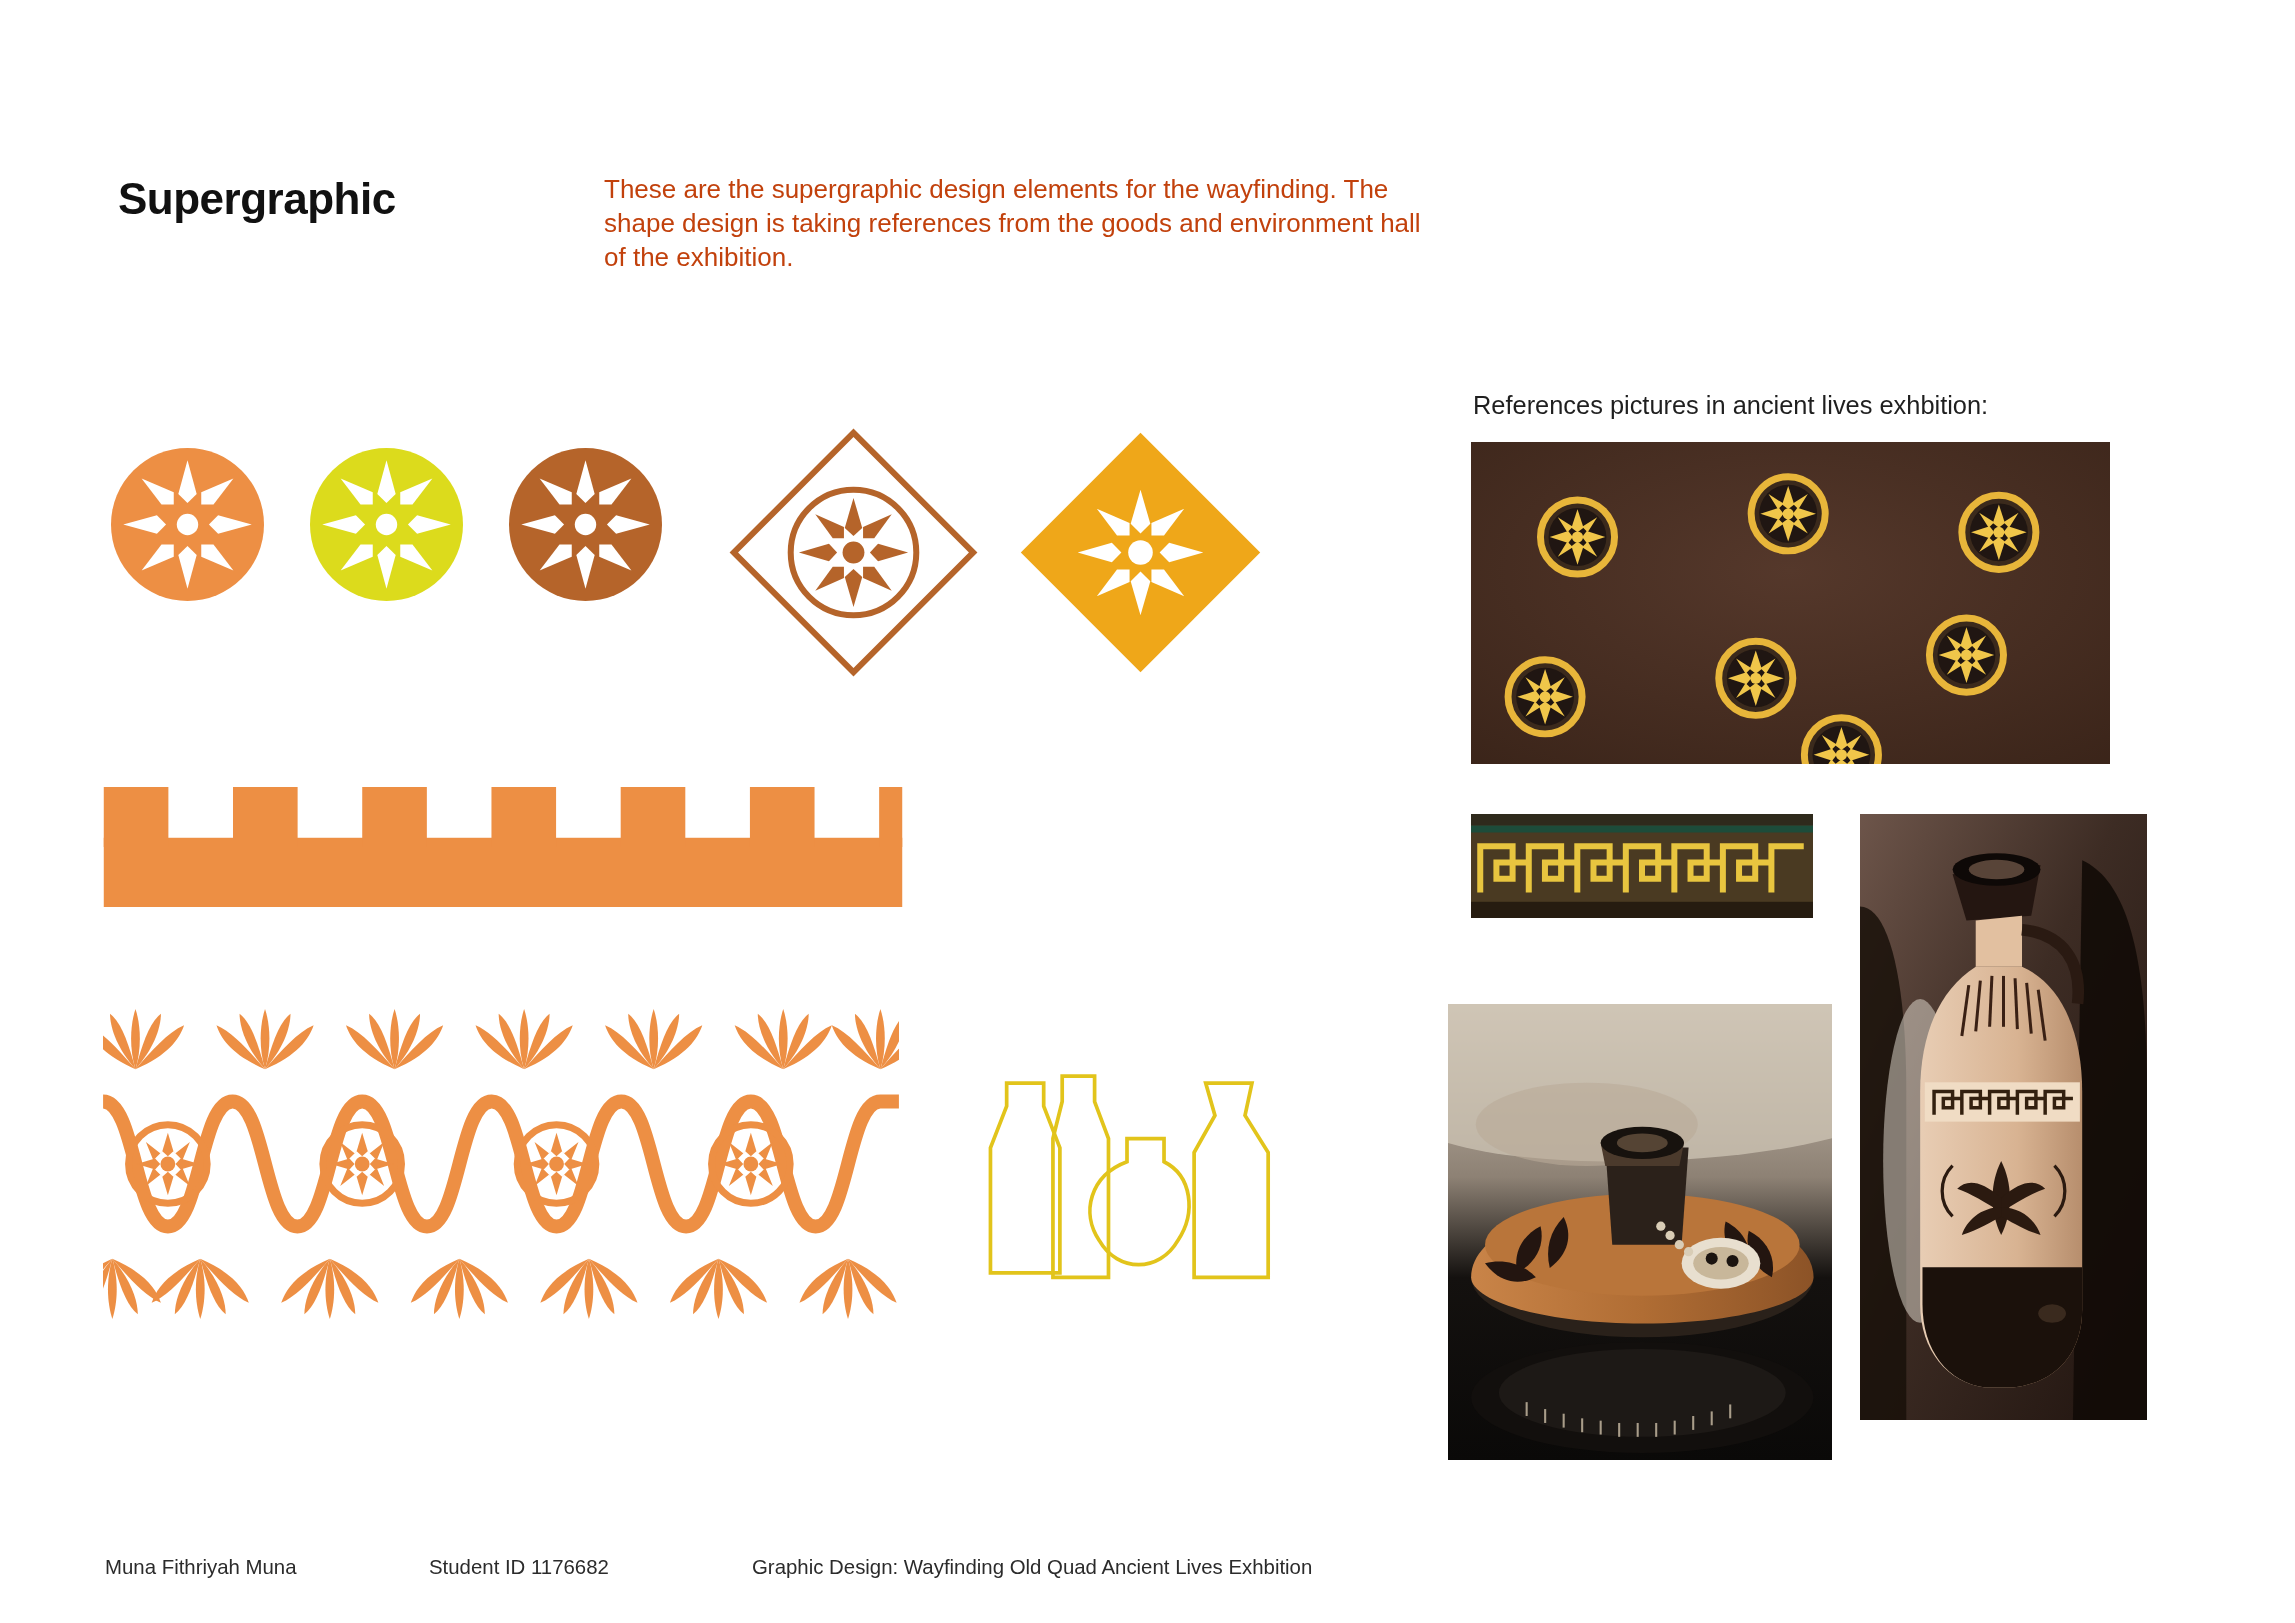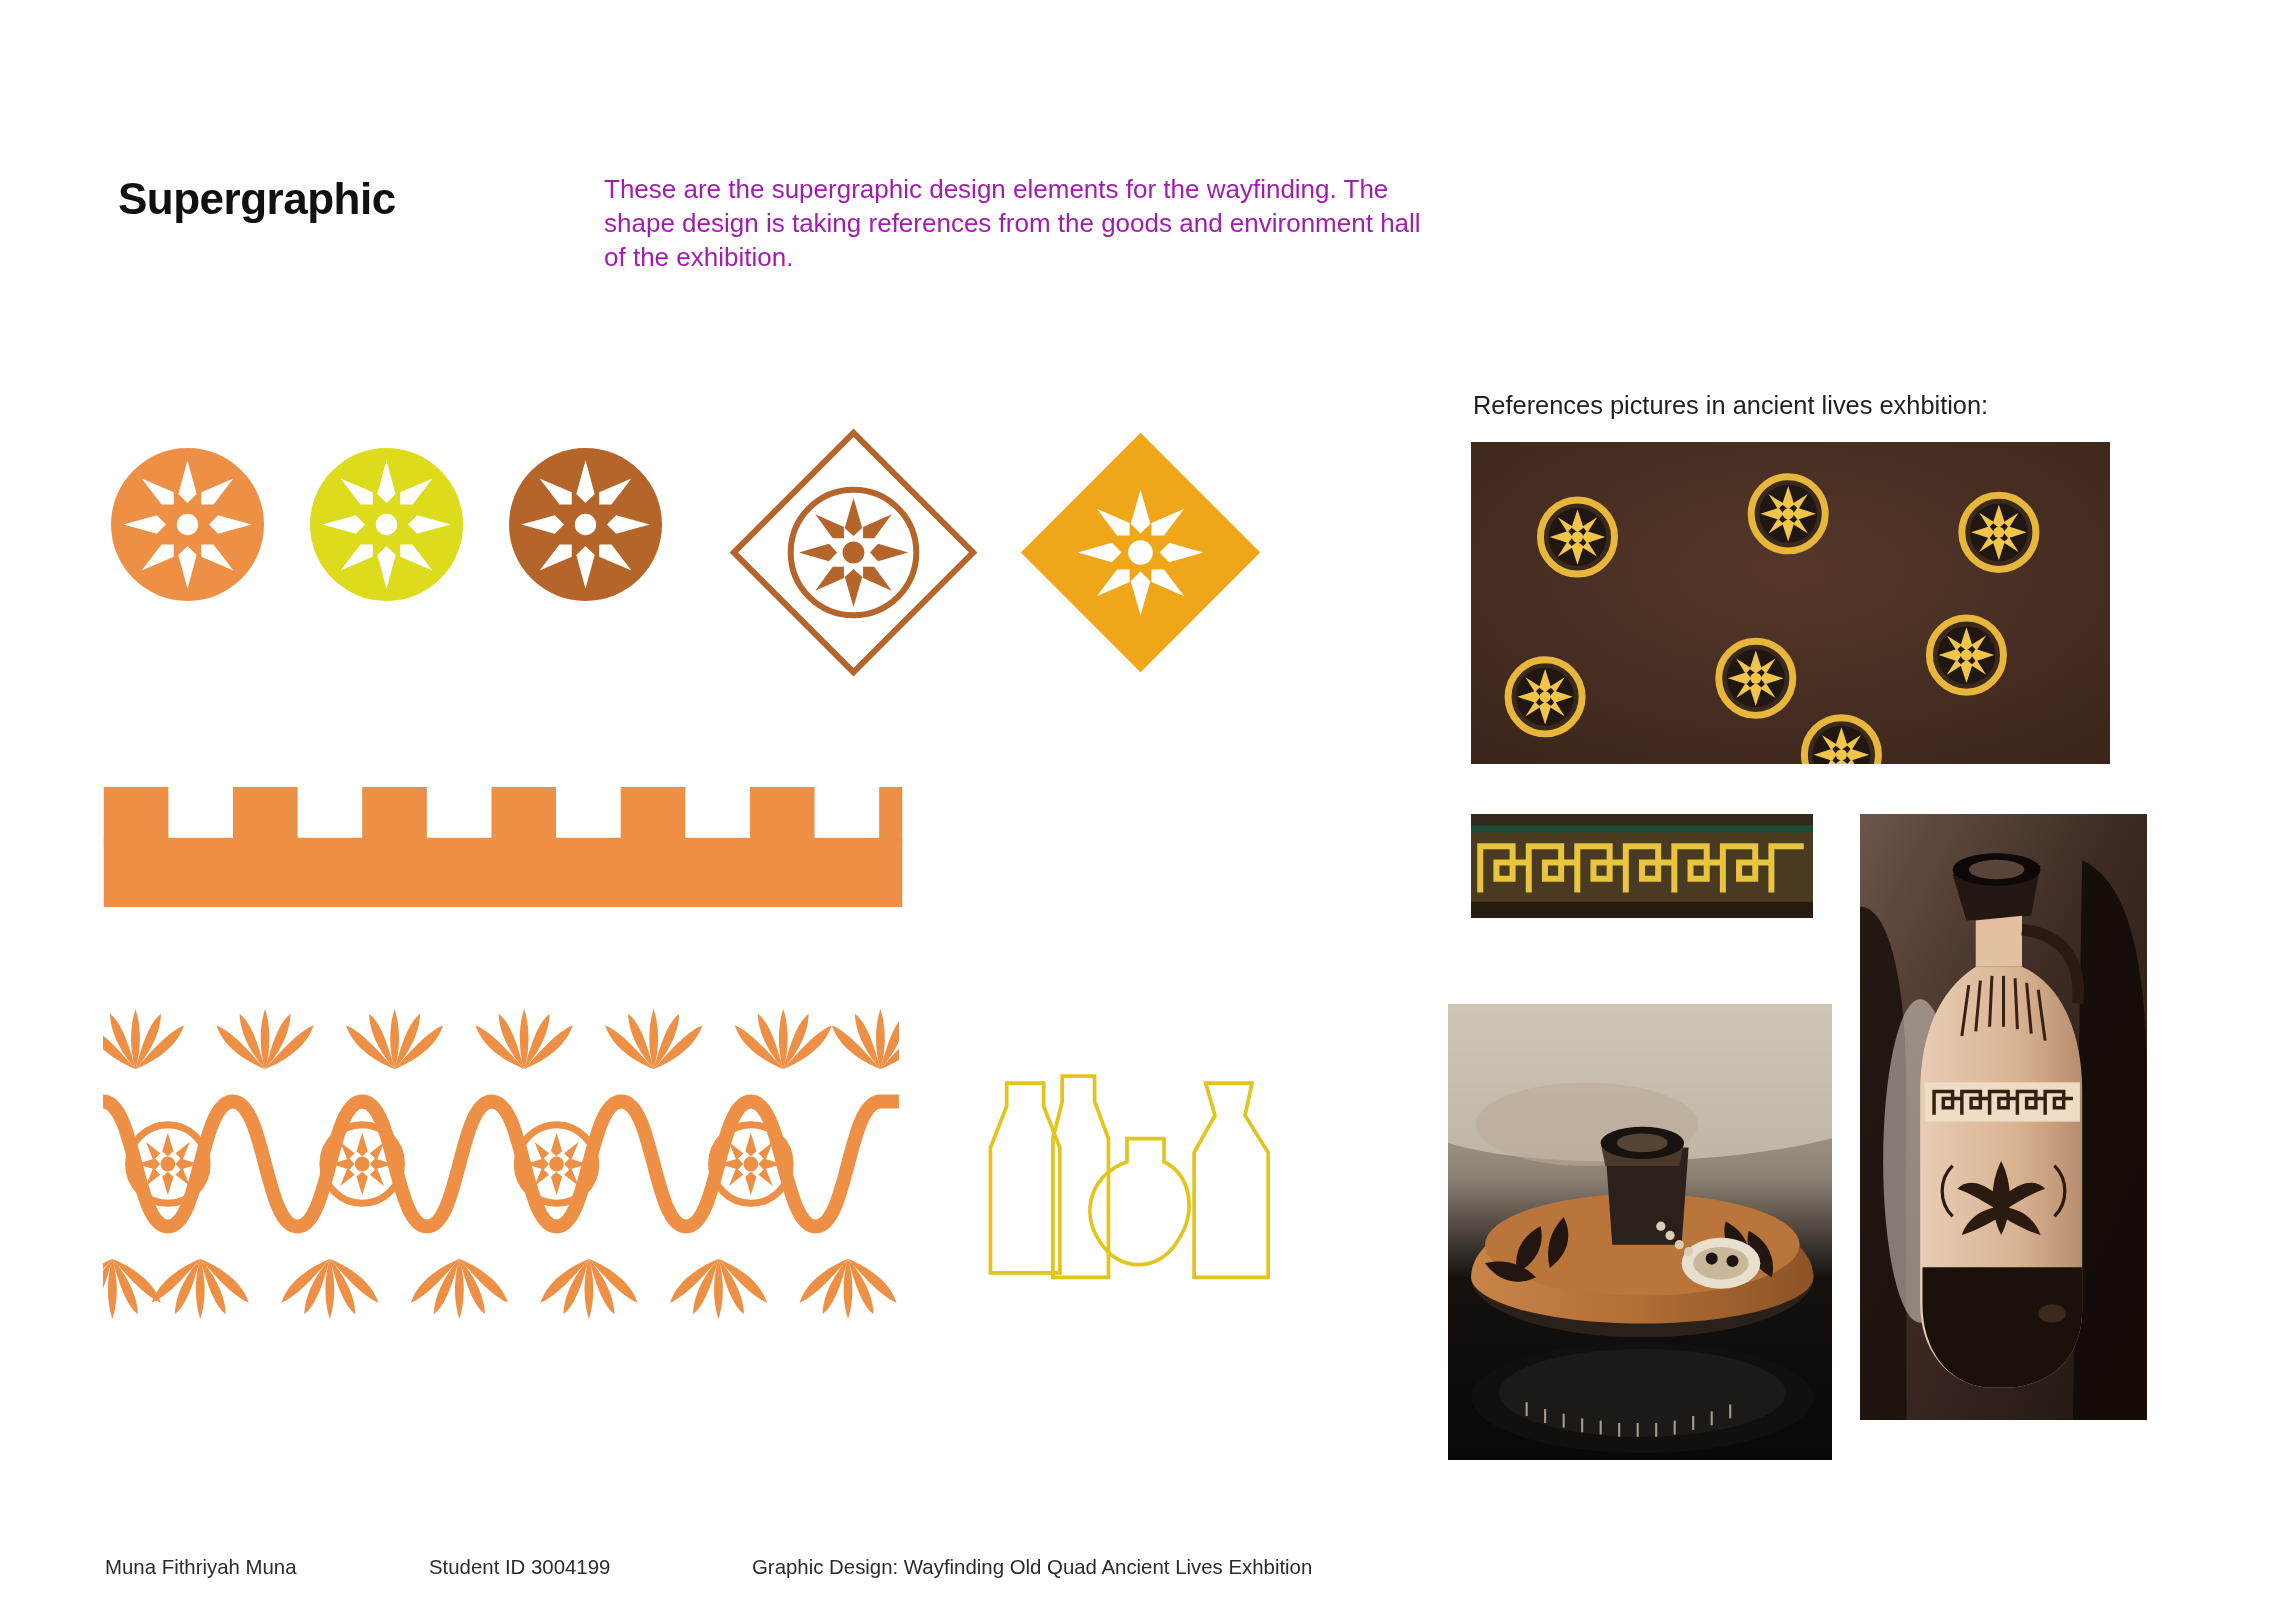--- a/index.html
+++ b/index.html
@@ -28,21 +28,21 @@
     white-space: nowrap;
     margin-left: 13px;
   }
   #intro-paragraph {
     position: absolute;
     left: 604px;
     top: 173px;
     width: 828px;
     font-size: 26px;
     line-height: 1.30;
-    color: #a21caf;
+    color: #c2410c;
   }
 
   
   .rosette-row {
     position: absolute;
     left: 111px;
     top: 416px;
     width: 1166px;
     height: 282px;
   }
@@ -500,15 +500,15 @@
     <g fill="#d9cdb6">
       <circle cx="92" cy="96" r="2"></circle>
         <circle cx="96" cy="100" r="2"></circle>
       <circle cx="100" cy="104" r="2"></circle>
         <circle cx="104" cy="107" r="2"></circle>
     </g>
   </svg>
 </div>
 
 <div class="footer-item" id="footer-author">Muna Fithriyah Muna</div>
-<div class="footer-item" id="footer-student-id">Student ID 3004199</div>
+<div class="footer-item" id="footer-student-id">Student ID 1176682</div>
 <div class="footer-item" id="footer-project">Graphic Design: Wayfinding Old Quad Ancient Lives Exhbition</div>
 
 
 </body></html>

